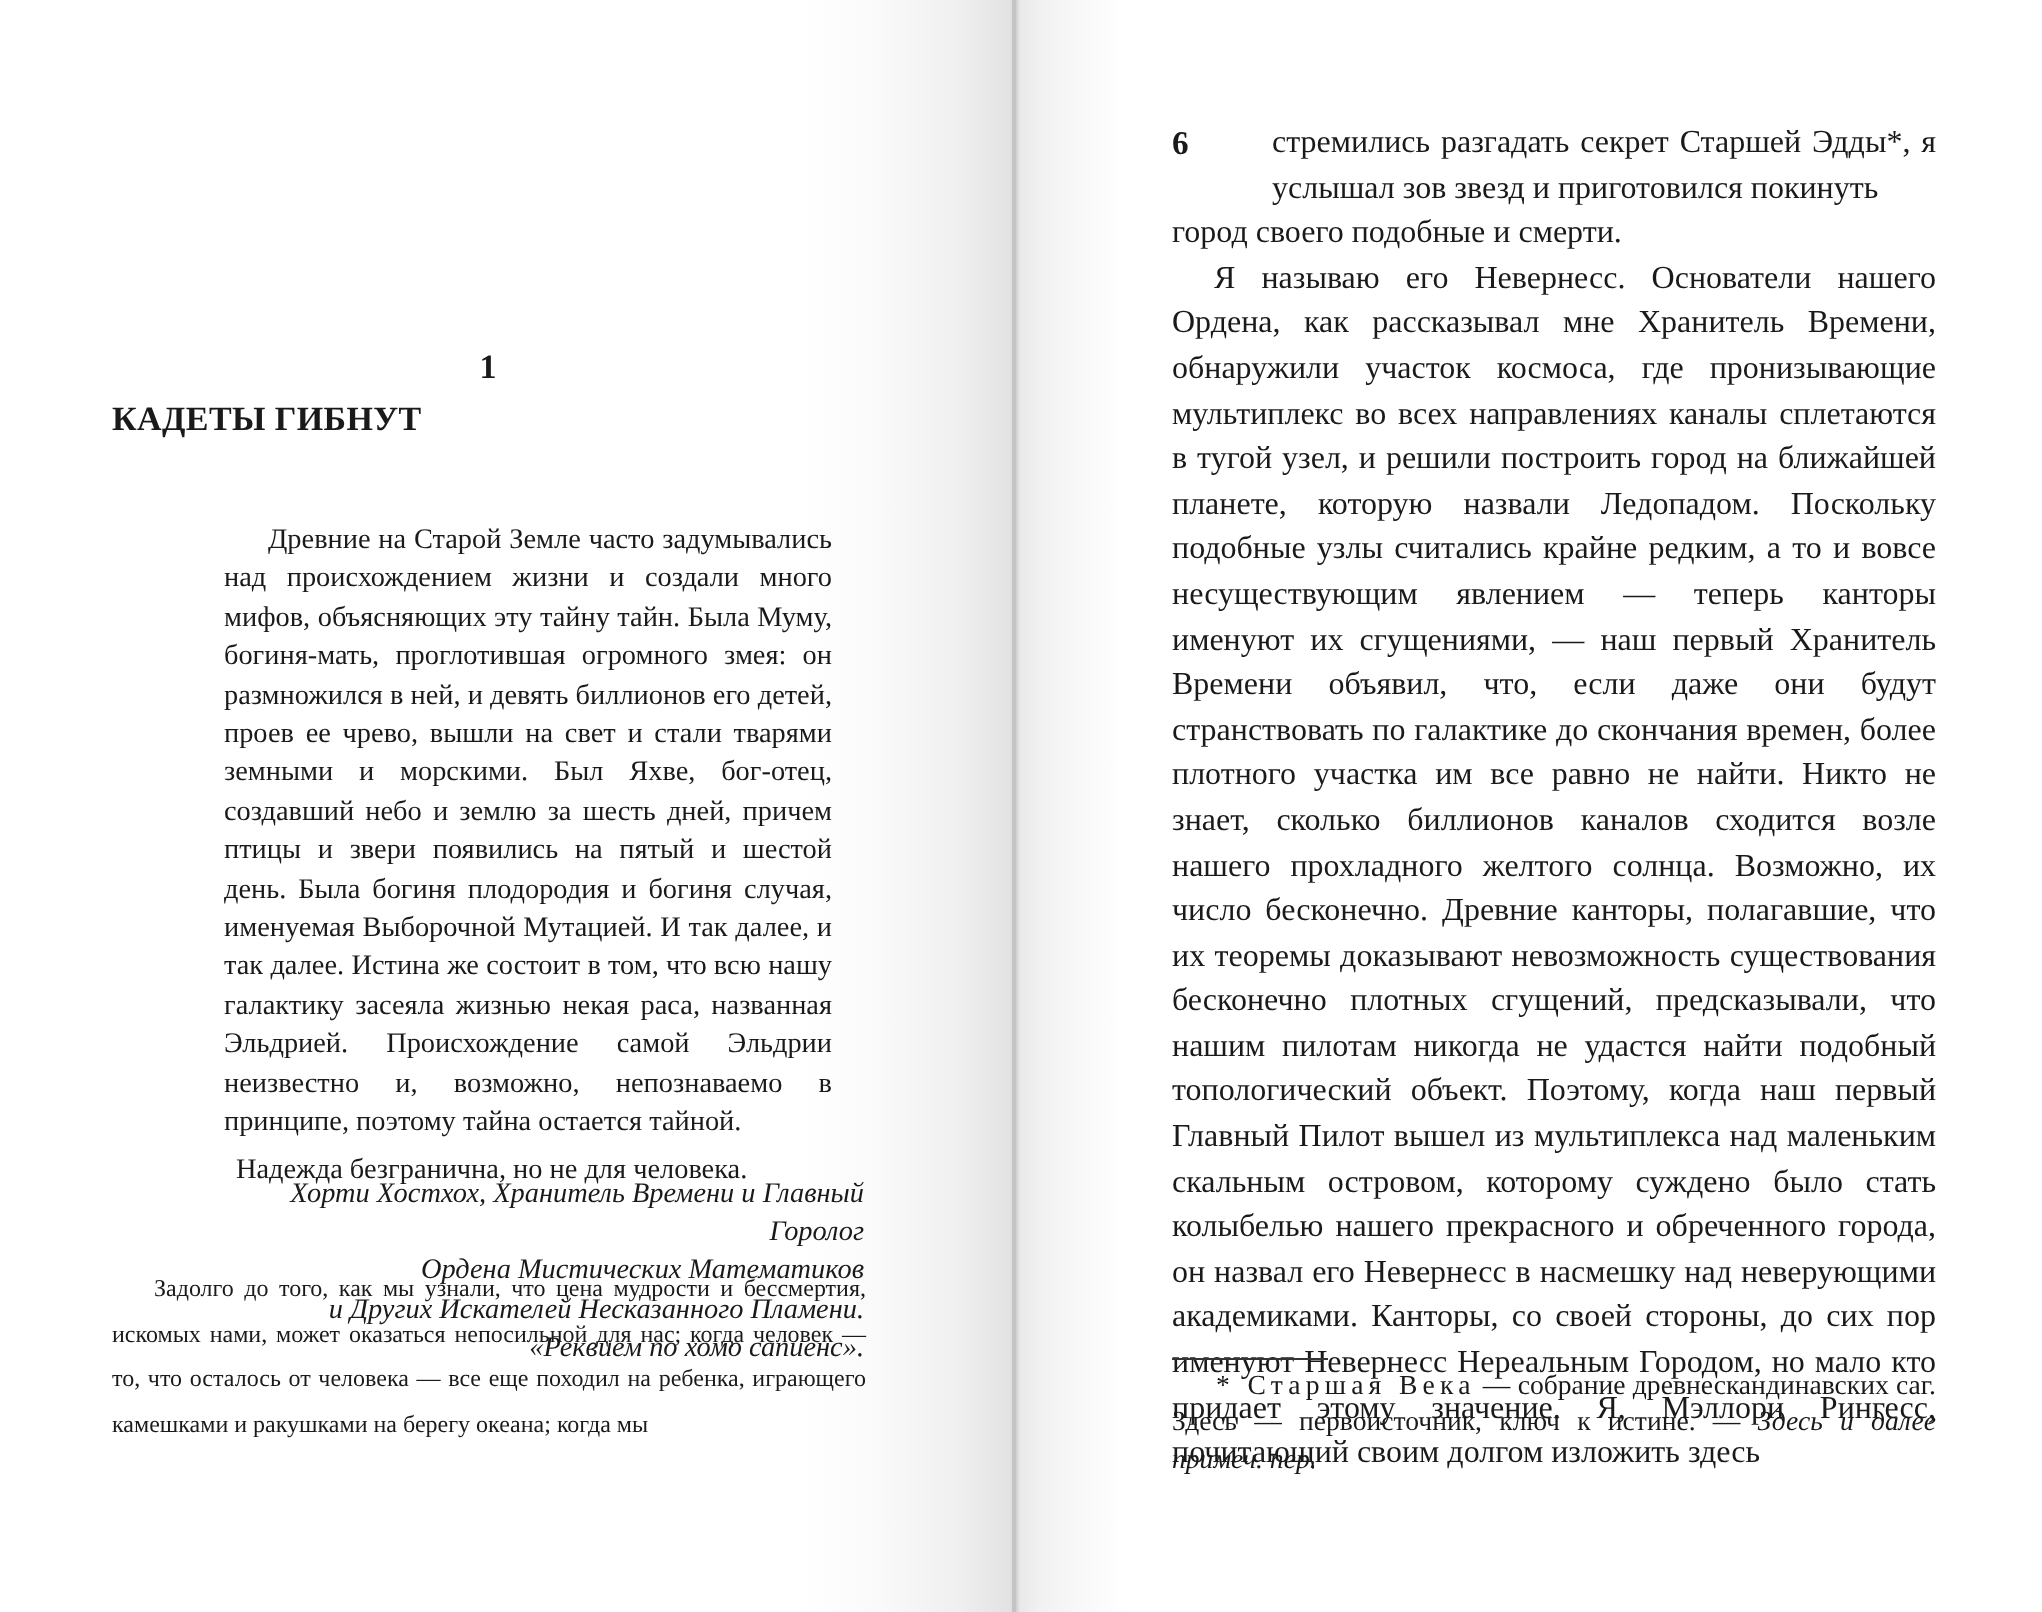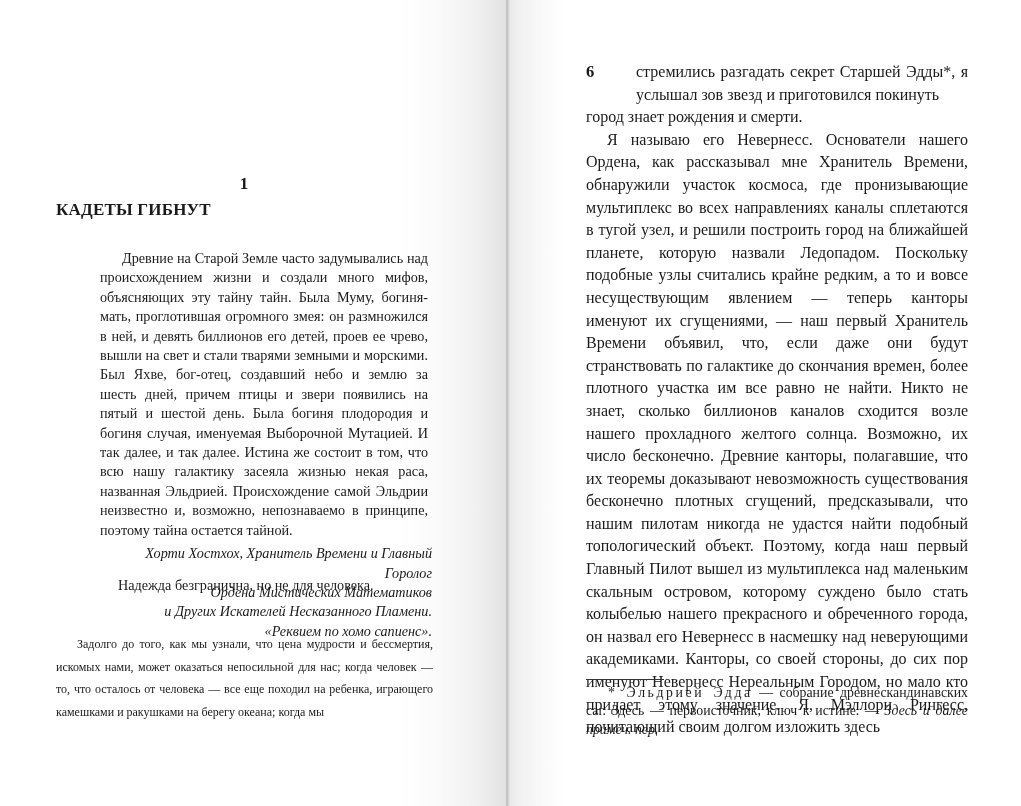--- a/index.html
+++ b/index.html
@@ -15,21 +15,21 @@
     background: linear-gradient(to right, #cfcfcf 0, #e9e9e9 2px, #f1f1f1 12px, #f8f8f8 30px, #ffffff 55px, #ffffff 100%); }
   .spine { position: absolute; left: 506px; top: 0; width: 2px; height: 806px; background: #c4c4c4; }
 
   .chapter-num { position: absolute; left: 56px; width: 376px; top: 174px; text-align: center;
     font-weight: bold; font-size: 17px; }
   .chapter-title { position: absolute; left: 56px; width: 376px; top: 200px; text-align: left;
     font-weight: bold; font-size: 17px; letter-spacing: 0.2px; }
 
   .epigraph { position: absolute; left: 96px; width: 336px; top: 245px;
     font-size: 14.2px; line-height: 19.4px; text-align: justify; }
-  .epigraph p { margin: 4px; text-indent: 22px; }
+  .epigraph p { margin: 16px; text-indent: 22px; }
   .attribution { font-style: italic; text-align: right; font-size: 14.2px; line-height: 19.4px; margin: 3px 0 0 0; }
   .attribution div { margin: 0; text-align: right; }
   .epigraph2 { position: absolute; left: 96px; width: 336px; top: 576px; font-size: 14.2px; line-height: 19.4px; }
   .epigraph2 p { margin: 0; text-indent: 22px; }
   .epigraph2 .attribution { margin-top: 3px; }
 
   .body-left { position: absolute; left: 56px; width: 377px; top: 633px;
     font-size: 12px; line-height: 22.6px; text-align: justify; }
   .body-left p { margin: 0; text-indent: 21px; }
 
@@ -71,20 +71,20 @@
   <p>Надежда безгранична, но не для человека.</p>
 </div>
 
 <div class="body-left">
   <p>Задолго до того, как мы узнали, что цена мудрости и бессмертия, искомых нами, может оказаться непосильной для нас; когда человек — то, что осталось от человека — все еще походил на ребенка, играющего камешками и ракушками на берегу океана; когда мы</p>
 </div>
 
 <div class="page-number">6</div>
 <div class="body-right">
   <p class="indent-block">стремились разгадать секрет Старшей Эдды*, я услышал зов звезд и приготовился покинуть</p>
-  <p>город знает рождения и смерти.</p>
+  <p>город своего подобные и смерти.</p>
   <p class="para">Я называю его Невернесс. Основатели нашего Ордена, как рассказывал мне Хранитель Времени, обнаружили участок космоса, где пронизывающие мультиплекс во всех направлениях каналы сплетаются в тугой узел, и решили построить город на ближайшей планете, которую назвали Ледопадом. Поскольку подобные узлы считались крайне редким, а то и вовсе несуществующим явлением — теперь канторы именуют их сгущениями, — наш первый Хранитель Времени объявил, что, если даже они будут странствовать по галактике до скончания времен, более плотного участка им все равно не найти. Никто не знает, сколько биллионов каналов сходится возле нашего прохладного желтого солнца. Возможно, их число бесконечно. Древние канторы, полагавшие, что их теоремы доказывают невозможность существования бесконечно плотных сгущений, предсказывали, что нашим пилотам никогда не удастся найти подобный топологический объект. Поэтому, когда наш первый Главный Пилот вышел из мультиплекса над маленьким скальным островом, которому суждено было стать колыбелью нашего прекрасного и обреченного города, он назвал его Невернесс в насмешку над неверующими академиками. Канторы, со своей стороны, до сих пор именуют Невернесс Нереальным Городом, но мало кто придает этому значение. Я, Мэллори Рингесс, почитающий своим долгом изложить здесь</p>
 </div>
 
 <div class="footnote-rule"></div>
 <div class="footnote">
-  <p><span class="spaced">* Эльдрией Эдда</span><span> — собрание древнескандинавских саг. Здесь — первоисточник, ключ к истине. — </span><span class="it">Здесь и далее примеч. пер.</span></p>
+  <p><span class="spaced">* Старшая Века</span><span> — собрание древнескандинавских саг. Здесь — первоисточник, ключ к истине. — </span><span class="it">Здесь и далее примеч. пер.</span></p>
 </div>
 
 </body></html>

